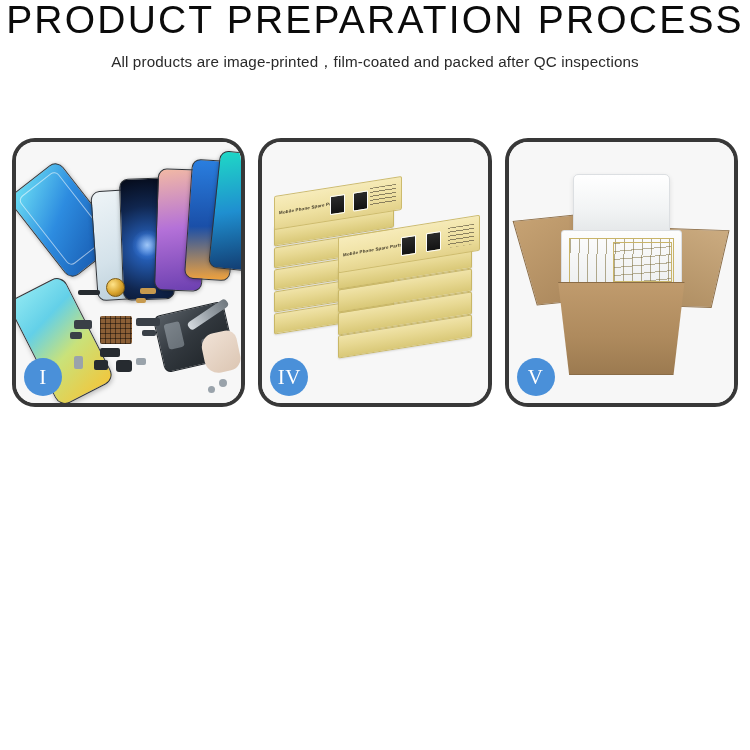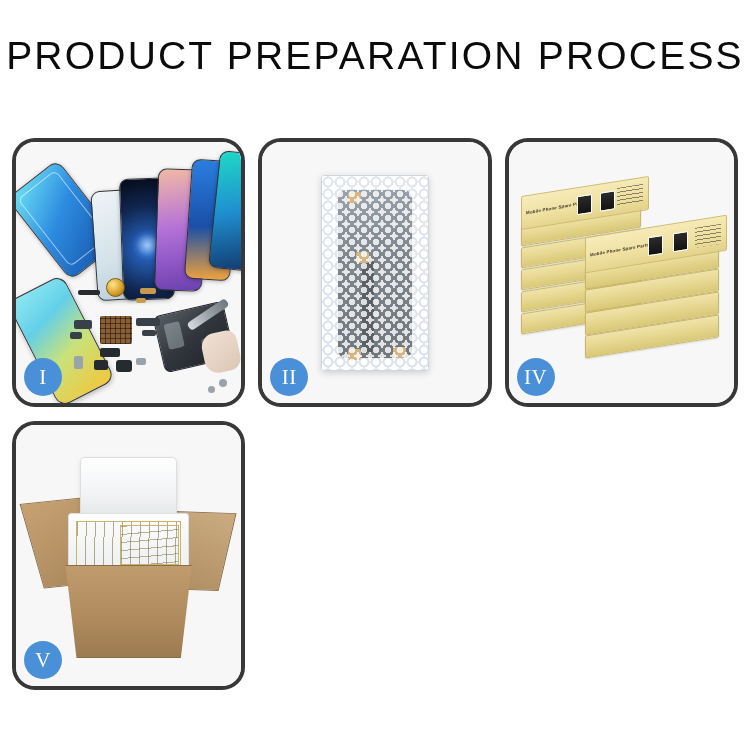--- a/index.html
+++ b/index.html
@@ -5,21 +5,21 @@
   * { box-sizing: border-box; margin: 0; padding: 0; }
   html, body {
     width: 750px; height: 750px;
     background: #ffffff;
     font-family: "Liberation Sans", sans-serif;
     overflow: hidden;
   }
   .page { position: relative; width: 750px; height: 750px; background:#fff; }
 
   
-  .header { text-align: center; padding-top: 36px; }
+  .header { text-align: center; }
   .title {
     font-size: 39px;
     font-weight: 400;
     letter-spacing: 2.2px;
     color: #0b0b0b;
     line-height: 1.0;
     font-family: "Liberation Sans", sans-serif;
   }
   .subtitle {
     margin-top: 13px;
@@ -358,20 +358,21 @@
   .c-tape.t1{ left:24%; top:40%; width:10%; height:11%; transform: skewY(16deg); }
   .c-tape.t2{ left:24%; top:72%; width:10%; height:11%; transform: skewY(16deg); }
 </style>
 </head>
 <body>
 
 <div class="page">
 
   <div class="header">
     <div class="title">PRODUCT PREPARATION PROCESS</div>
+    <div class="subtitle">All products are image-printed，film-coated and packed after QC inspections</div>
   </div>
 
   <div class="grid">
 
     <div class="panel">
       <div class="panel-stage">
         <div class="p1">
           <div class="ph ph-a"></div>
           <div class="ph ph-b"></div>
           <div class="ph ph-c"></div>
@@ -396,34 +397,20 @@
           <div class="pt s" style="left:120px;top:216px;width:10px;height:7px;"></div>
           <div class="tool"></div>
           <div class="hand"></div>
           <div class="pt s" style="right:14px;bottom:16px;width:8px;height:8px;border-radius:50%;"></div>
           <div class="pt s" style="right:26px;bottom:10px;width:7px;height:7px;border-radius:50%;"></div>
         </div>
       </div>
       <div class="badge">I</div>
     </div>
 
-    <div class="panel">
-      <div class="panel-stage">
-        <div class="bubblebag">
-          <div class="screen"></div>
-          <div class="flex"></div>
-          <div class="tab t1"></div>
-          <div class="tab t2"></div>
-          <div class="tab t3"></div>
-          <div class="tab t4"></div>
-          <div class="overlay"></div>
-        </div>
-      </div>
-      <div class="badge">II</div>
-    </div>
 
 
     <div class="panel">
       <div class="panel-stage">
         <div class="stack">
           <div class="sbox bl1"></div>
           <div class="sbox bl2"></div>
           <div class="sbox bl3"></div>
           <div class="sbox bl4"></div>
           <div class="sbox bl5"></div>

